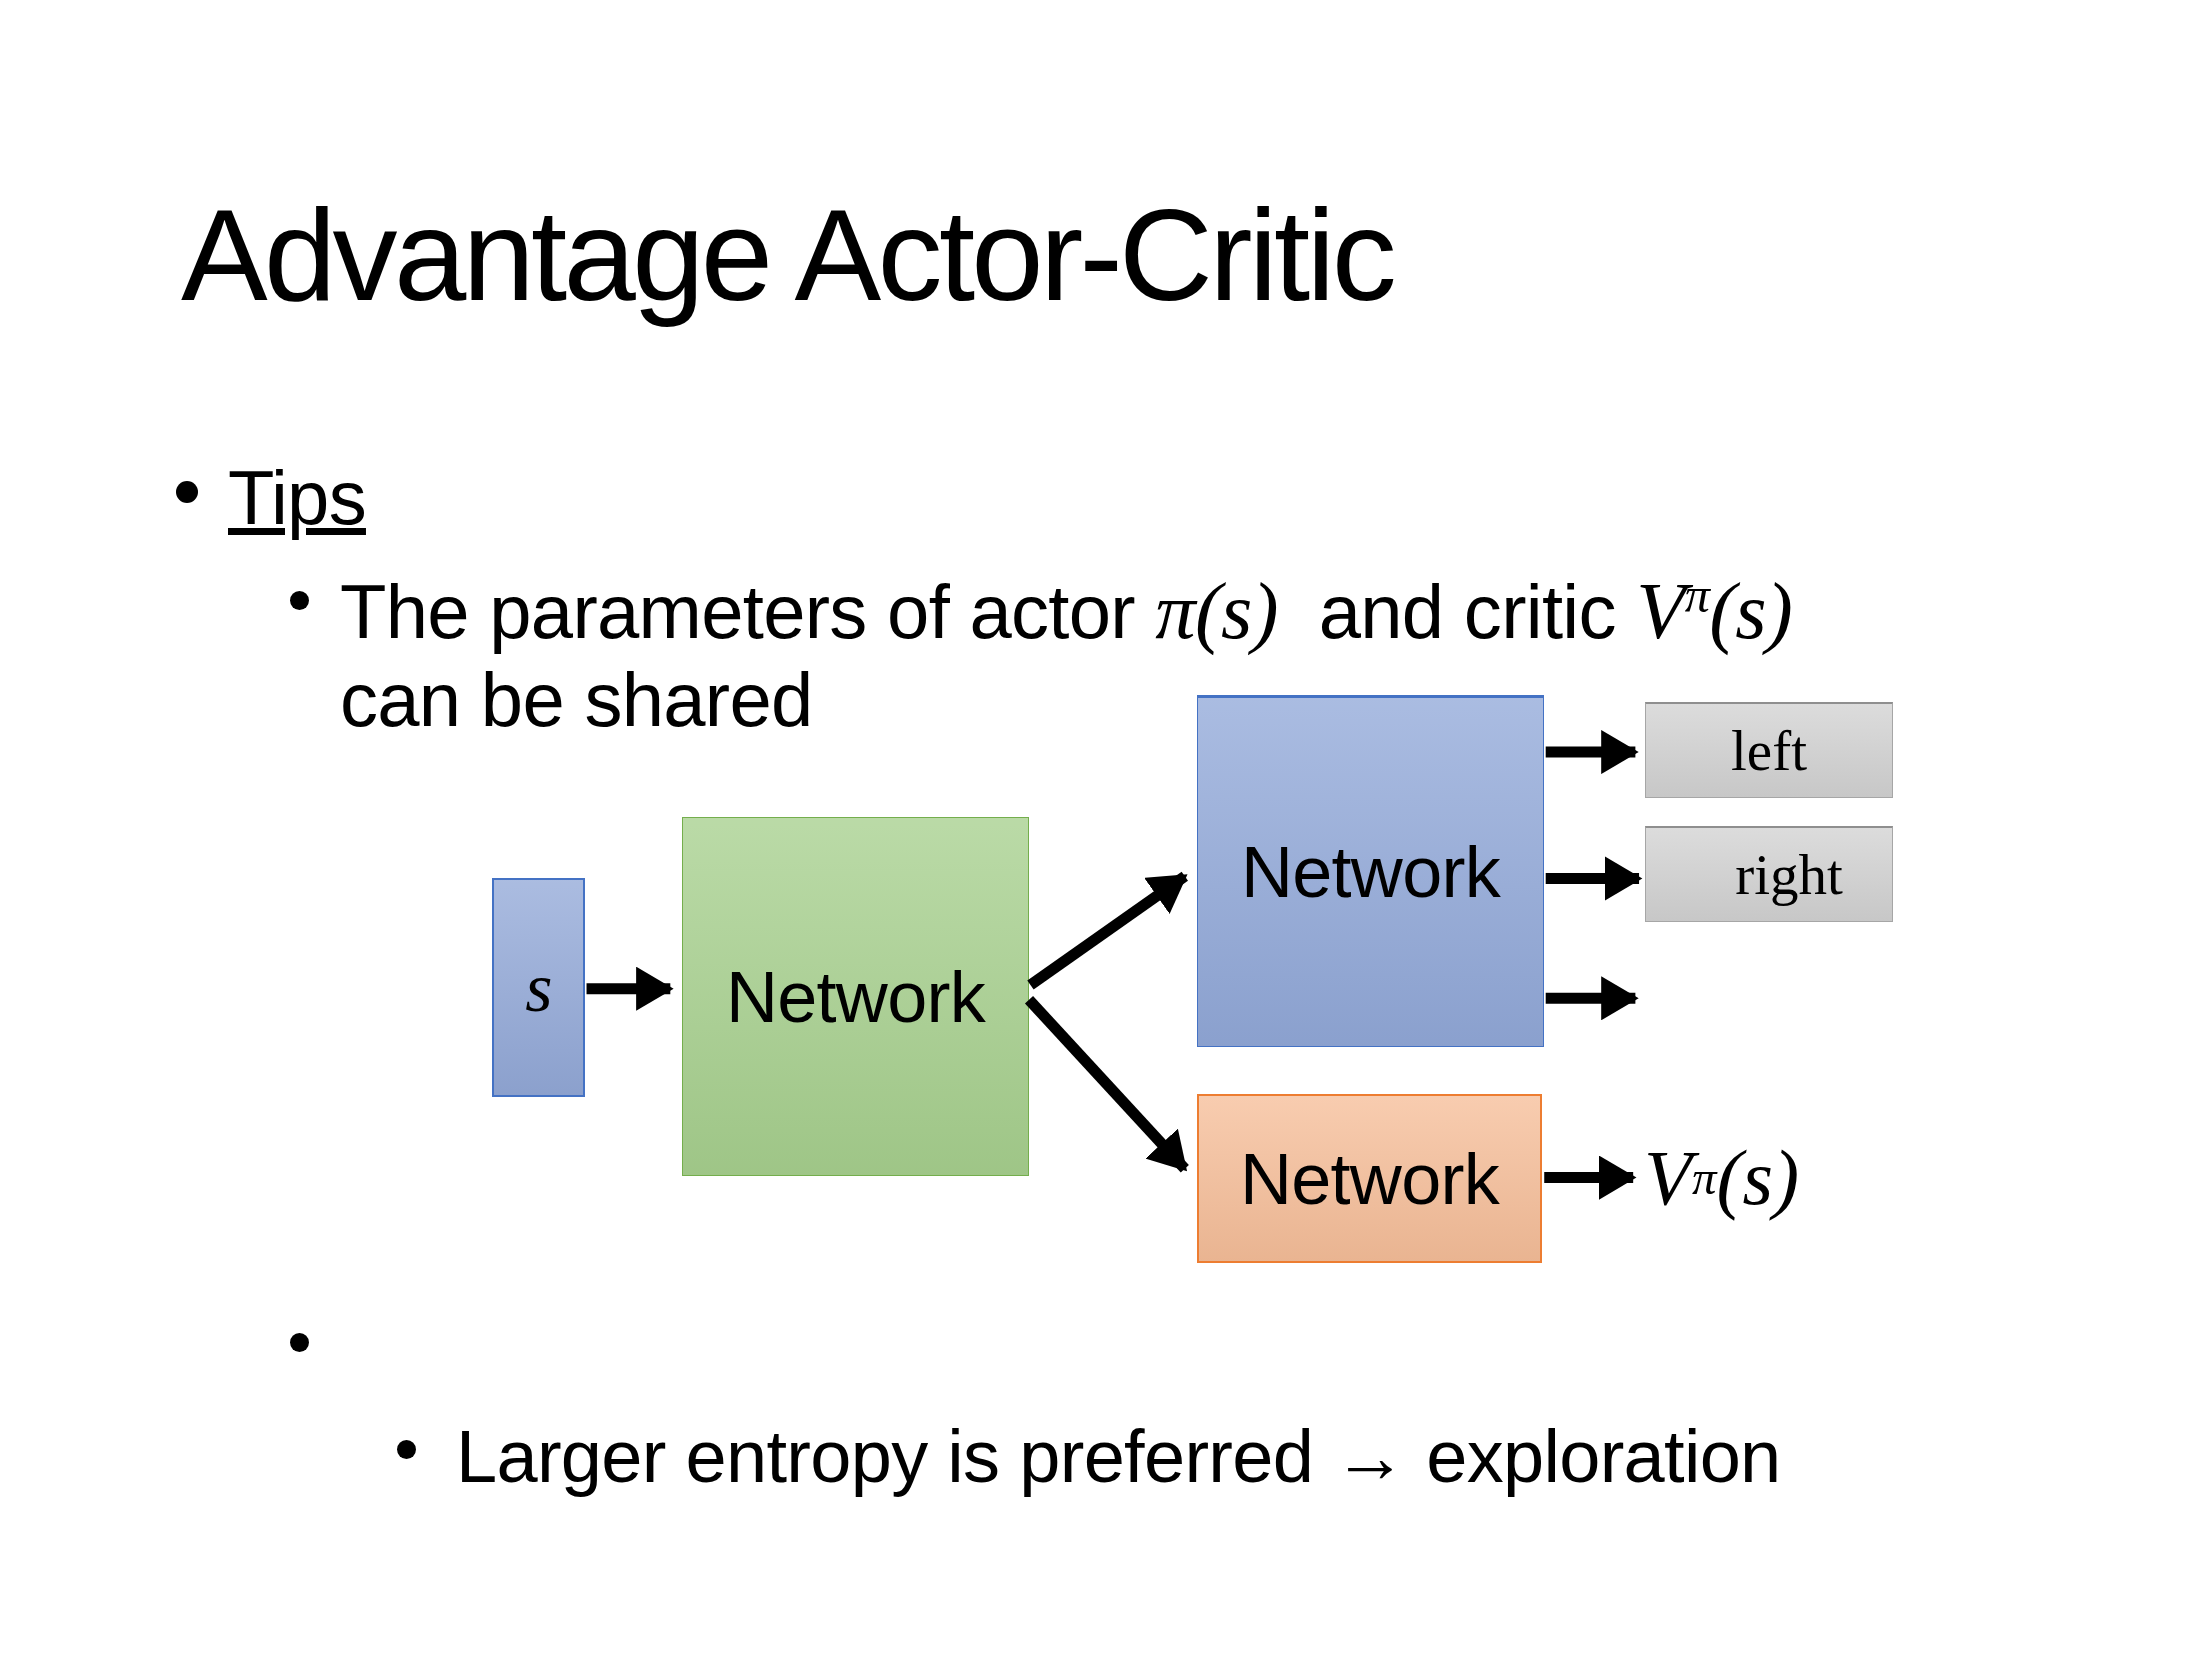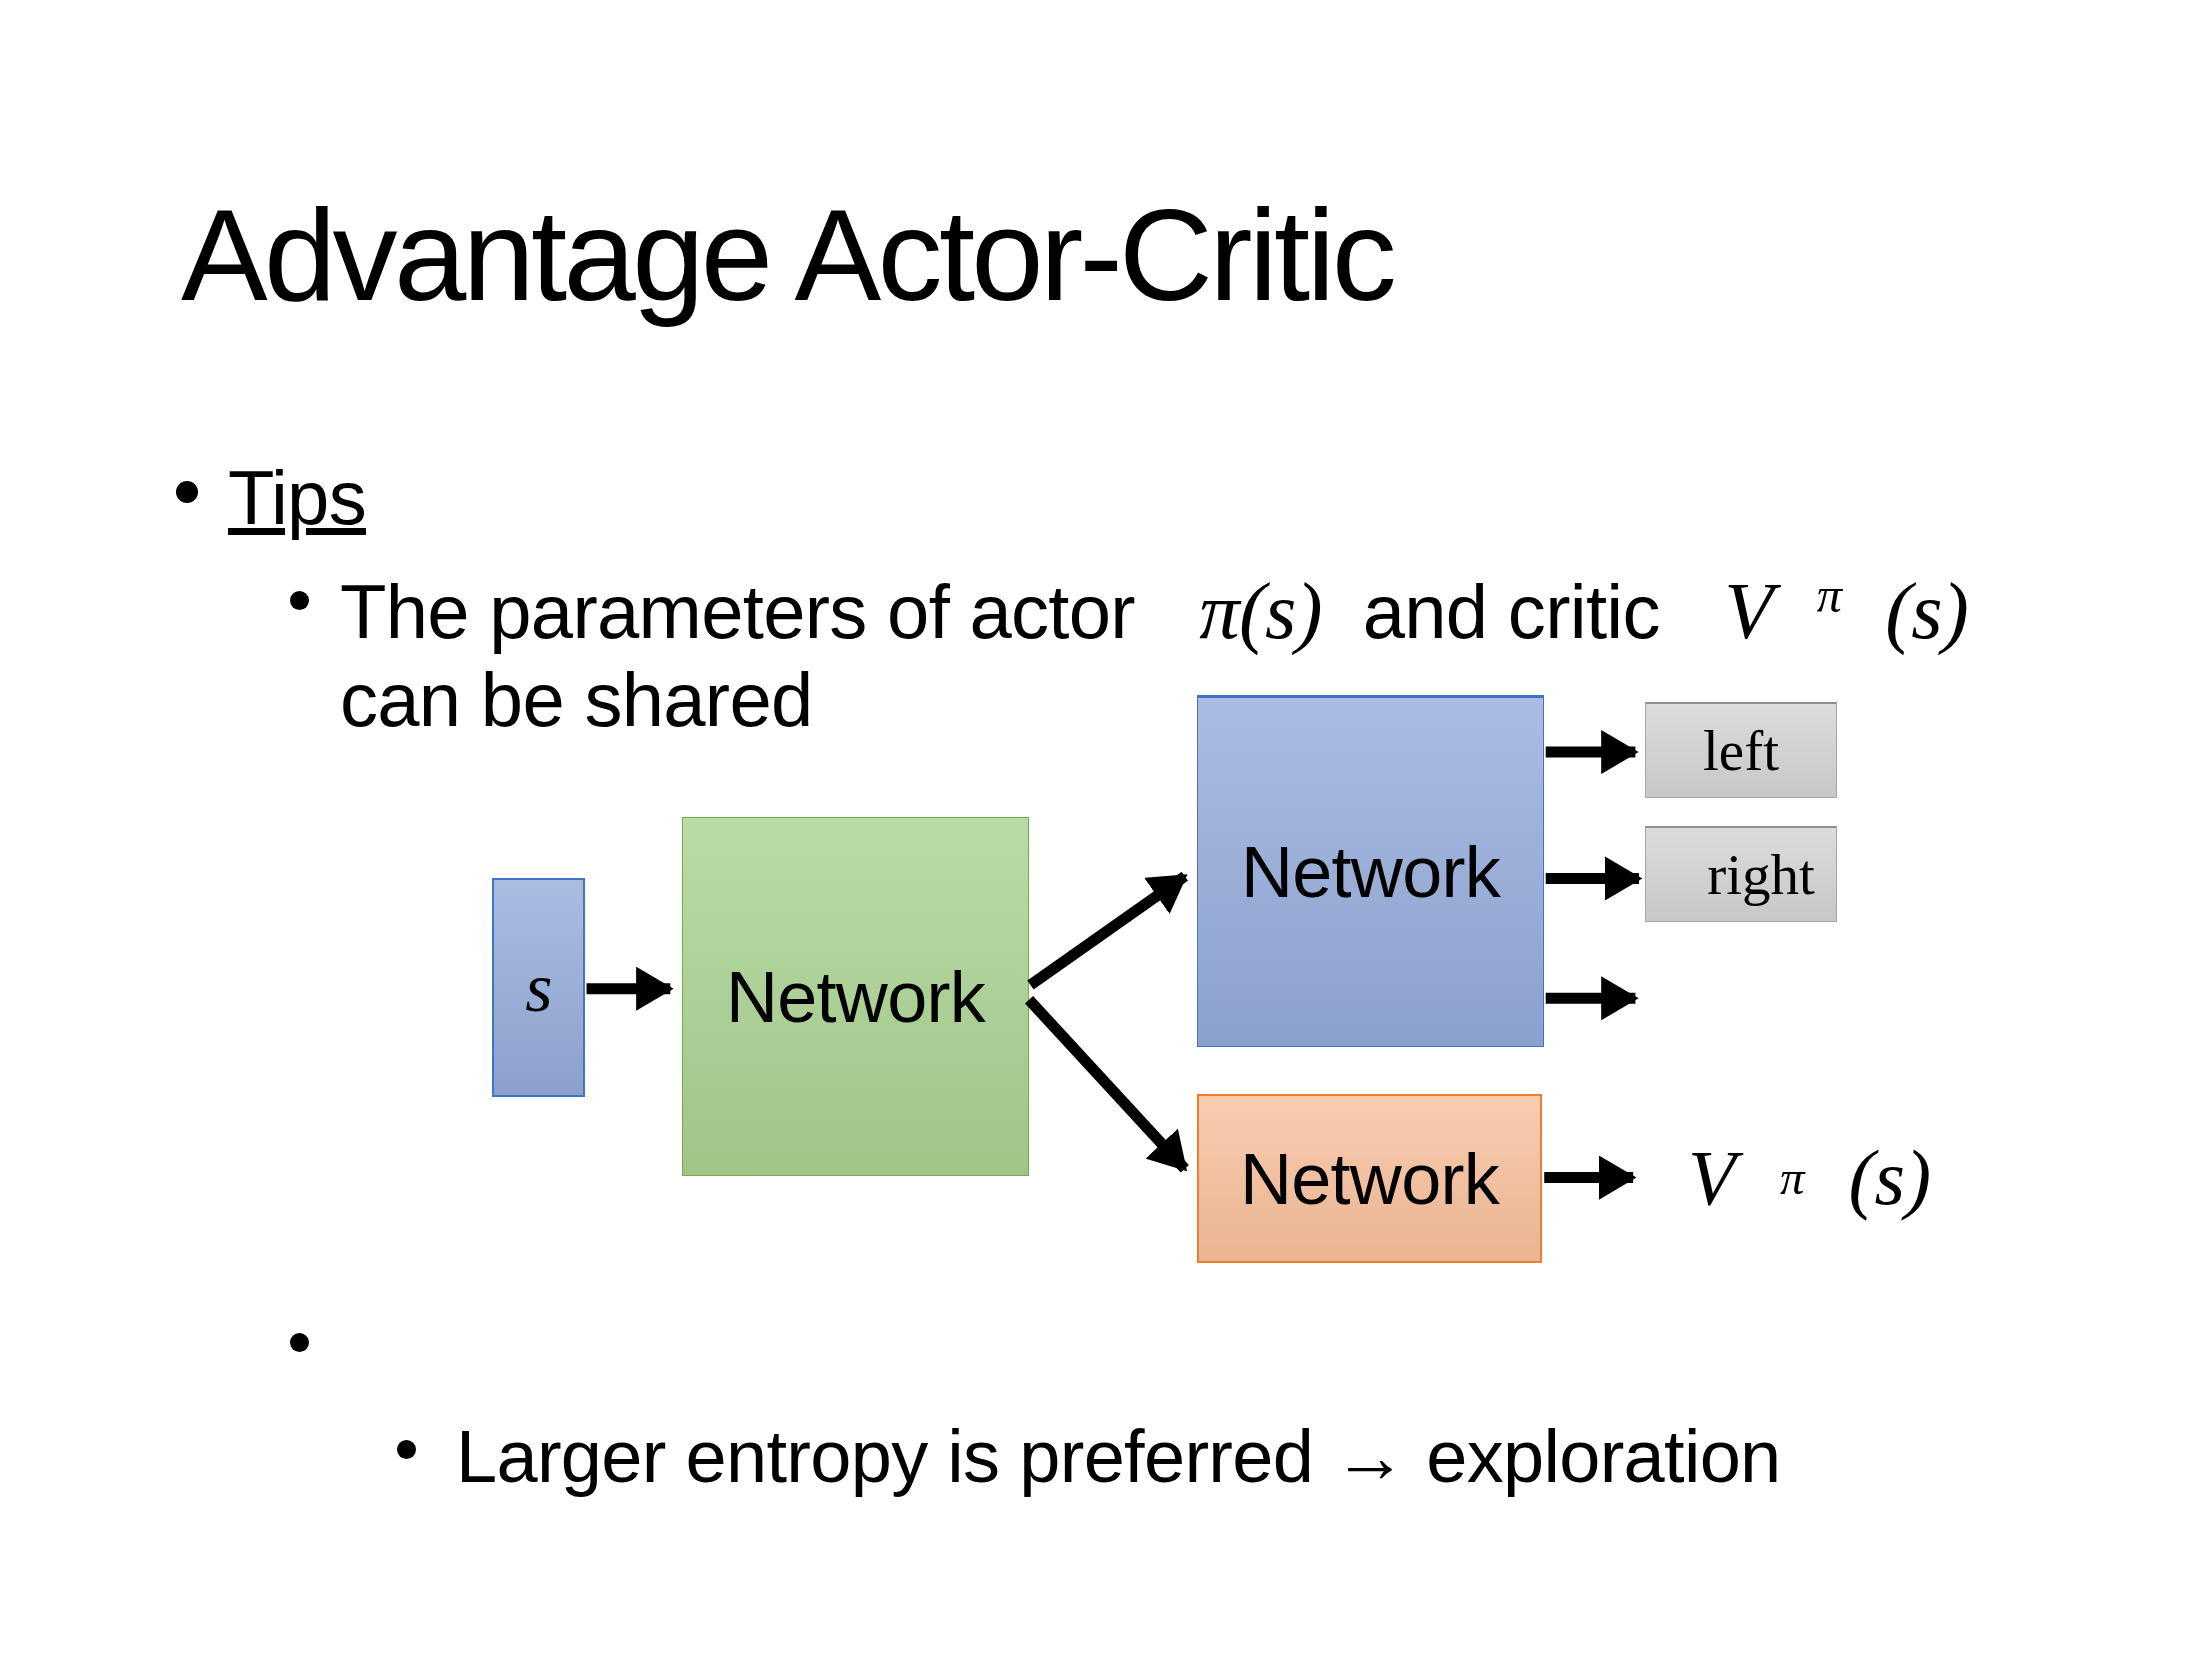--- a/index.html
+++ b/index.html
@@ -35,21 +35,20 @@
     background: #000;
     border-radius: 50%;
   }
   .dot.l1 { width: 22px; height: 22px; }
   .dot.l2 { width: 19px; height: 19px; }
   
   .m {
     font-family: "Liberation Serif", "DejaVu Serif", serif;
     font-style: italic;
     font-size: 1.06em;
-    margin-left: 44px;
   }
   .sup {
     font-size: 0.66em;
     vertical-align: 0.52em;
   }
   
   .box {
     position: absolute;
     display: flex;
     align-items: center;
@@ -82,21 +81,21 @@
     background-color: var(--actor_fill);
     border: 1.5px solid var(--actor_border);
     border-top-width: 3.7px;
   }
   .critic-box {
     left: 1197px; top: 1094px; width: 345px; height: 169px;
     background-color: var(--critic_fill);
     border: 2.2px solid var(--critic_border);
   }
   .action-box {
-    left: 1645px; width: 192px;
+    left: 1645px; width: 248px;
     background-color: var(--action_fill);
     border: 1.5px solid var(--action_border);
     border-top: 2.9px solid #8f8f8f;
   }
   .action-box .lbl {
     font-family: "Liberation Serif", "DejaVu Serif", serif;
     font-size: 57px;
     letter-spacing: 0;
   }
   .action-left { top: 702px; height: 96px; }

